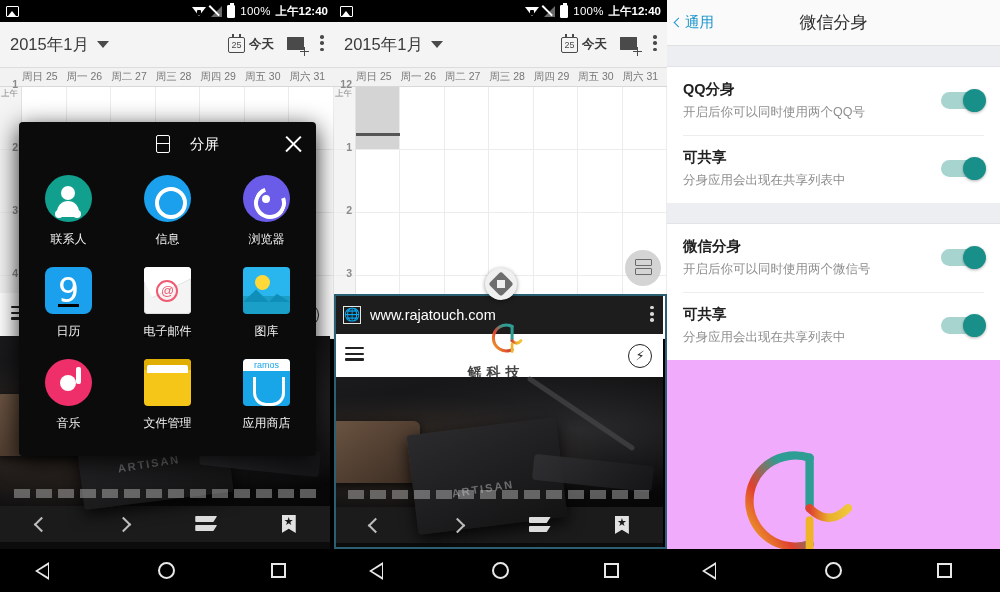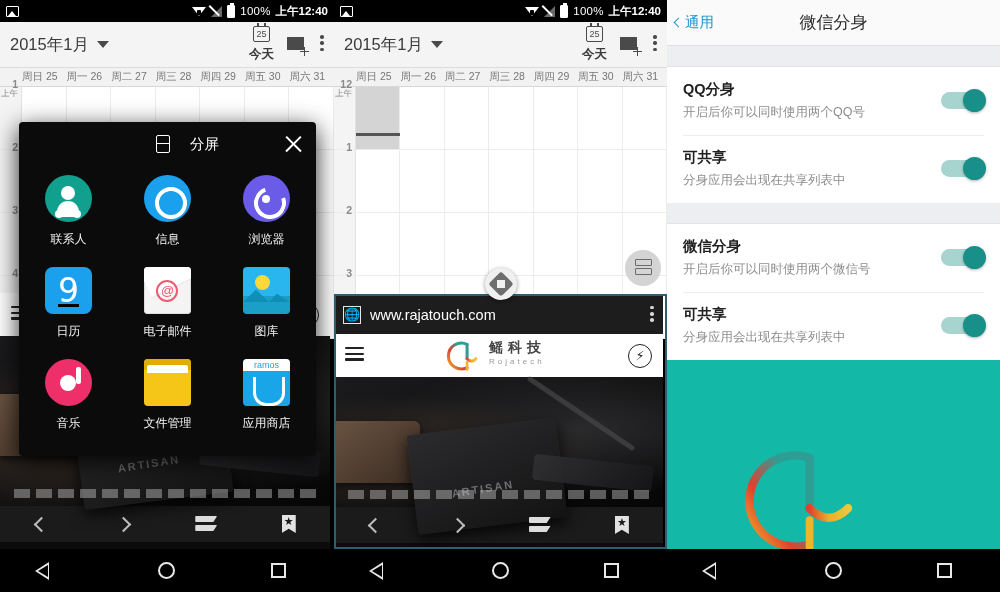--- a/index.html
+++ b/index.html
@@ -35,21 +35,21 @@
   .ico-batt:before { content:""; position:absolute; left:2px; top:-3px; width:4px; height:2px; background:#fff; }
 
   
   .cal { background:#f2f2f2; position:relative; }
   .cal-bar { height:46px; display:flex; align-items:center; padding:0 10px; background:#f4f4f4;
              border-bottom:1px solid #dcdcdc; }
   .cal-title { font-size:16.5px; color:#3a3a3a; }
   .cal-caret { width:0;height:0;margin-left:8px;
      border-left:6px solid transparent;border-right:6px solid transparent;border-top:7px solid #4a4a4a;}
   .cal-actions { margin-left:auto; display:flex; align-items:center; gap:13px; }
-  .ico-today { display:flex; align-items:center; gap:4px;flex-direction:column; }
+  .ico-today { display:flex; align-items:center; gap:4px; }
   .ico-cal-sq { width:17px;height:16px;border:1.6px solid #4a4a4a;border-radius:2px;
      font-size:9px;line-height:15px;text-align:center;color:#4a4a4a;position:relative;}
   .ico-cal-sq:before{content:"";position:absolute;top:-4px;left:3px;width:1.6px;height:4px;background:#4a4a4a;}
   .ico-cal-sq:after{content:"";position:absolute;top:-4px;right:3px;width:1.6px;height:4px;background:#4a4a4a;}
   .today-lbl { font-size:12.5px; font-weight:bold; color:#3c3c3c; }
   .ico-newevt { width:20px;height:15px;position:relative; }
   .ico-newevt b { position:absolute;left:0;top:0;width:17px;height:13px;background:#4a4a4a;border-radius:1px;
      box-shadow:inset 0 0 0 2px #4a4a4a; }
   .ico-newevt i { position:absolute;right:-2px;bottom:-4px;width:9px;height:9px; }
   .ico-newevt i:before{content:"";position:absolute;left:3.6px;top:0;width:1.8px;height:9px;background:#4a4a4a;}
@@ -67,21 +67,21 @@
   .cal-hour span em { font-style:normal; display:block; font-size:8.5px; }
   .cal-cell { flex:1; border-right:1px solid #ececec; }
   .cal-sel { background:#d4d4d4; }
   .cal-selbar { position:absolute; left:22px; top:46px; width:44px; height:3px; background:#555; }
 
   
   .web { position:absolute; left:0; right:4px; background:#0c0c0c; overflow:hidden; }
   .web-header { height:43px; background:#fff; display:flex; align-items:center; padding:0 11px; }
   .ico-hamb { width:19px; }
   .ico-hamb span { display:block; height:2.6px; background:#222; margin-bottom:3.4px; border-radius:1px; }
-  .brand { margin:0 auto; display:flex; align-items:flex-start; gap:9px; }
+  .brand { margin:0 auto; display:flex; align-items:flex-end; gap:9px;flex-direction:column; }
   .brand-txt { text-align:left; }
   .brand-cn { font-size:14px; letter-spacing:5px; color:#444; font-weight:bold; }
   .brand-en { font-size:8px; letter-spacing:3px; color:#9a9a9a; }
   .ico-power { width:24px;height:24px;border:1.8px solid #222;border-radius:50%;position:relative;flex:none;}
   .ico-power:after{content:"\26A1";position:absolute;inset:0;font-size:13px;line-height:21px;text-align:center;color:#222;}
   .web-hero { background:
       radial-gradient(ellipse at 20% 60%, #3a3028 0%, rgba(0,0,0,0) 55%),
       radial-gradient(ellipse at 75% 40%, #2a2a2c 0%, rgba(0,0,0,0) 60%),
       linear-gradient(160deg,#1b1b1d 0%, #101011 45%, #060607 100%);
       position:relative; }
@@ -221,21 +221,21 @@
   .set-gap { height:21px; background:#eceef2; border-bottom:1px solid #e1e3e7; }
   .set-list { background:#fff; }
   .set-row { display:flex; align-items:center; padding:13px 16px 14px; position:relative; }
   .set-row + .set-row:before { content:""; position:absolute; left:16px; right:16px; top:0; height:1px; background:#ededed; }
   .set-txt { flex:1; }
   .set-name { font-size:14.5px; color:#212121; font-weight:bold; margin-bottom:5px; }
   .set-desc { font-size:12.5px; color:#8d8d8d; }
   .toggle { width:43px; height:17px; border-radius:9px; background:#a8d4d0; position:relative; flex:none; }
   .toggle:after { content:""; position:absolute; right:-2px; top:-3px; width:23px;height:23px;border-radius:50%;
       background:#189089; box-shadow:0 1px 3px rgba(0,0,0,.3); }
-  .set-body { background:#14b8a6; position:absolute; left:0; right:0; top:0; bottom:43px; }
+  .set-body { background:#f0abfc; position:absolute; left:0; right:0; top:0; bottom:43px; }
   .logo-wrap { position:absolute; left:0; right:0; bottom:0; height:120px; }
   svg.logo { position:absolute; left:73px; bottom:-12px; }
 </style>
 </head>
 <body>
 
 <div class="screen" id="panel1">
 
   <div class="statusbar">
     <div class="sb-left">

